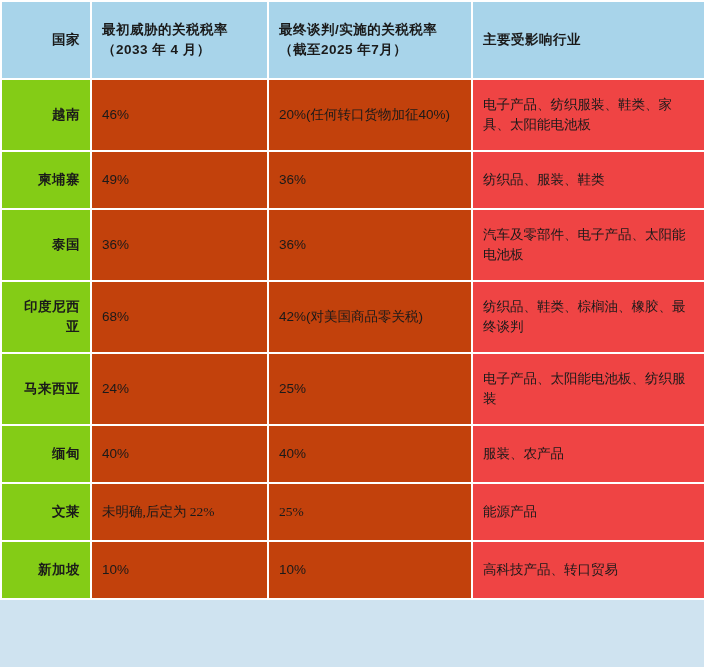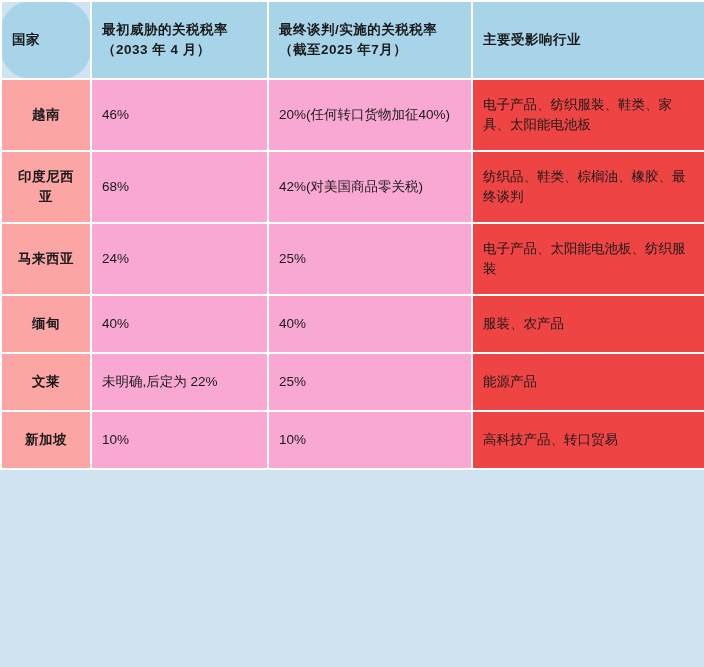--- a/index.html
+++ b/index.html
@@ -34,48 +34,47 @@
   }
   thead th {
     background: #a8d4ea;
     font-weight: bold;
     font-size: 14.5px;
     text-align: left;
     height: 60px;
     letter-spacing: .5px;
   }
   thead th.head-country {
-    text-align: left;
-    border-radius: 30px;
+    text-align: right;
   }
   td.country-cell {
-    background: #fca5a5;
+    background: #84cc16;
     font-weight: bold;
     font-size: 14.5px;
-    text-align: center;
+    text-align: right;
     letter-spacing: .5px;
   }
   td.data-cell {
-    background: #f9a8d4;
+    background: #c2410c;
     font-size: 13px;
   }
   td.sector-cell {
     background: #ef4444;
     font-size: 13px;
     margin-top: 12px;
   }
   tr.r-vietnam td { height: 54px; }
   tr.r-cambodia td { height: 40px; }
   tr.r-thailand td { height: 54px; }
   tr.r-indonesia td { height: 54px; }
   tr.r-malaysia td { height: 54px; }
   tr.r-laos td { height: 40px; }
   tr.r-myanmar td { height: 40px; }
   tr.r-philippines td { height: 40px; }
-  tr.r-brunei td { height: 40px; }
+  tr.r-brunei td { height: 40px; font-family: Liberation Serif, serif; }
   tr.r-singapore td { height: 40px; }
 </style>
 </head>
 <body>
 
 <table id="tariff-table">
   <colgroup>
     <col class="c0">
       <col class="c1">
       <col class="c2">
@@ -88,20 +87,32 @@
       <th>最终谈判/实施的关税税率（截至2025 年7月）</th>
       <th>主要受影响行业</th>
     </tr>
   </thead>
   <tbody>
     <tr class="r-vietnam">
       <td class="country-cell">越南</td>
       <td class="data-cell">46%</td>
       <td class="data-cell">20%(任何转口货物加征40%)</td>
       <td class="sector-cell">电子产品、纺织服装、鞋类、家具、太阳能电池板</td>
+    </tr>
+    <tr class="r-cambodia">
+      <td class="country-cell">柬埔寨</td>
+      <td class="data-cell">49%</td>
+      <td class="data-cell">36%</td>
+      <td class="sector-cell">纺织品、服装、鞋类</td>
+    </tr>
+    <tr class="r-thailand">
+      <td class="country-cell">泰国</td>
+      <td class="data-cell">36%</td>
+      <td class="data-cell">36%</td>
+      <td class="sector-cell">汽车及零部件、电子产品、太阳能电池板</td>
     </tr>
     <tr class="r-indonesia">
       <td class="country-cell">印度尼西亚</td>
       <td class="data-cell">68%</td>
       <td class="data-cell">42%(对美国商品零关税)</td>
       <td class="sector-cell">纺织品、鞋类、棕榈油、橡胶、最终谈判</td>
     </tr>
     <tr class="r-malaysia">
       <td class="country-cell">马来西亚</td>
       <td class="data-cell">24%</td>

